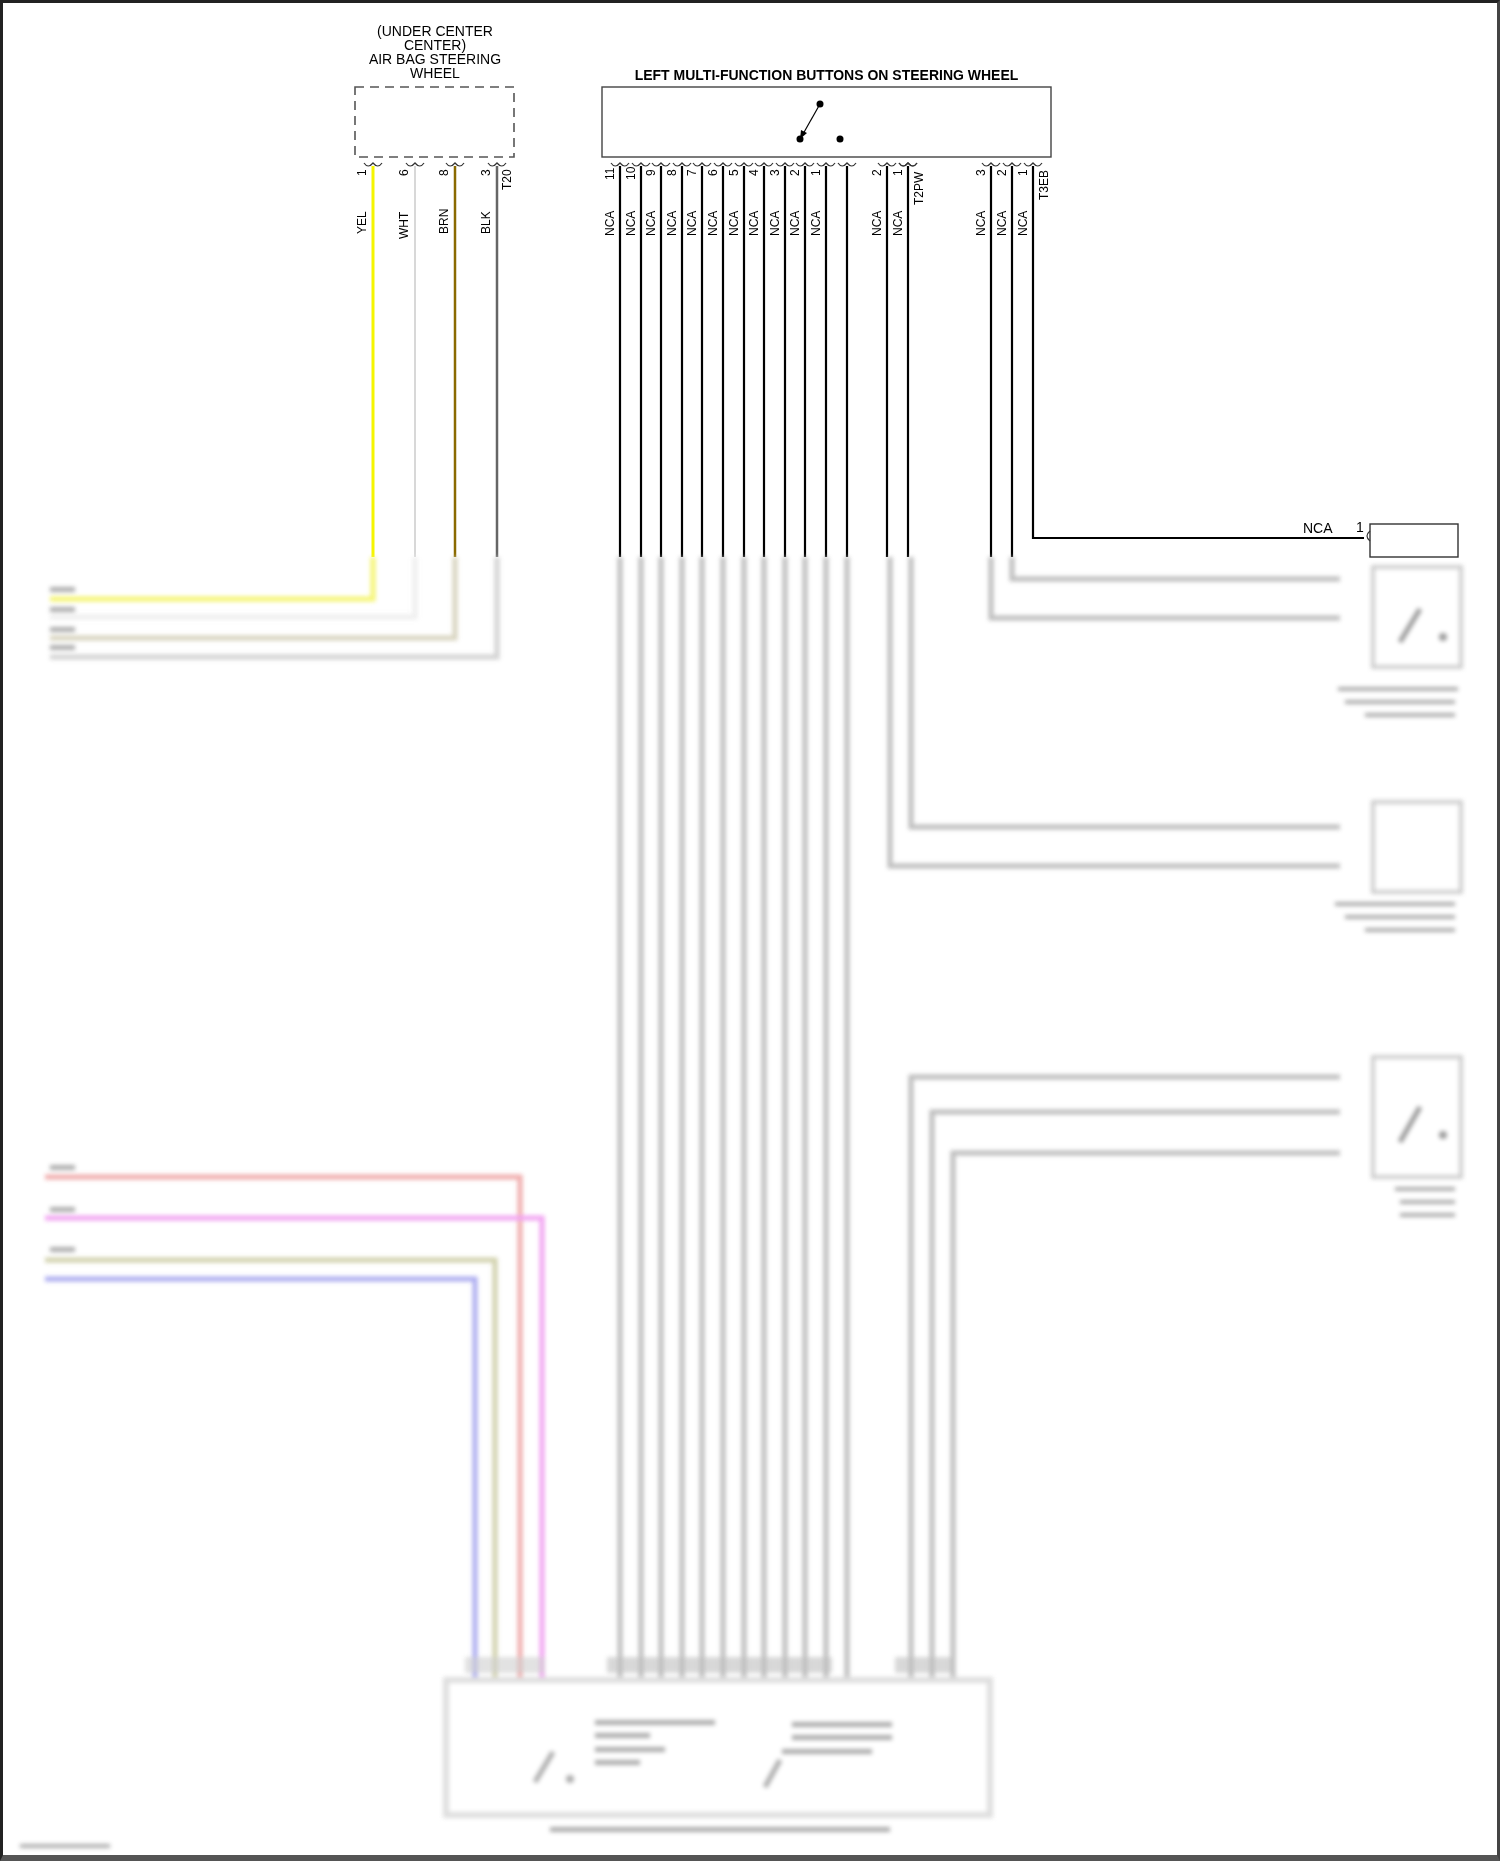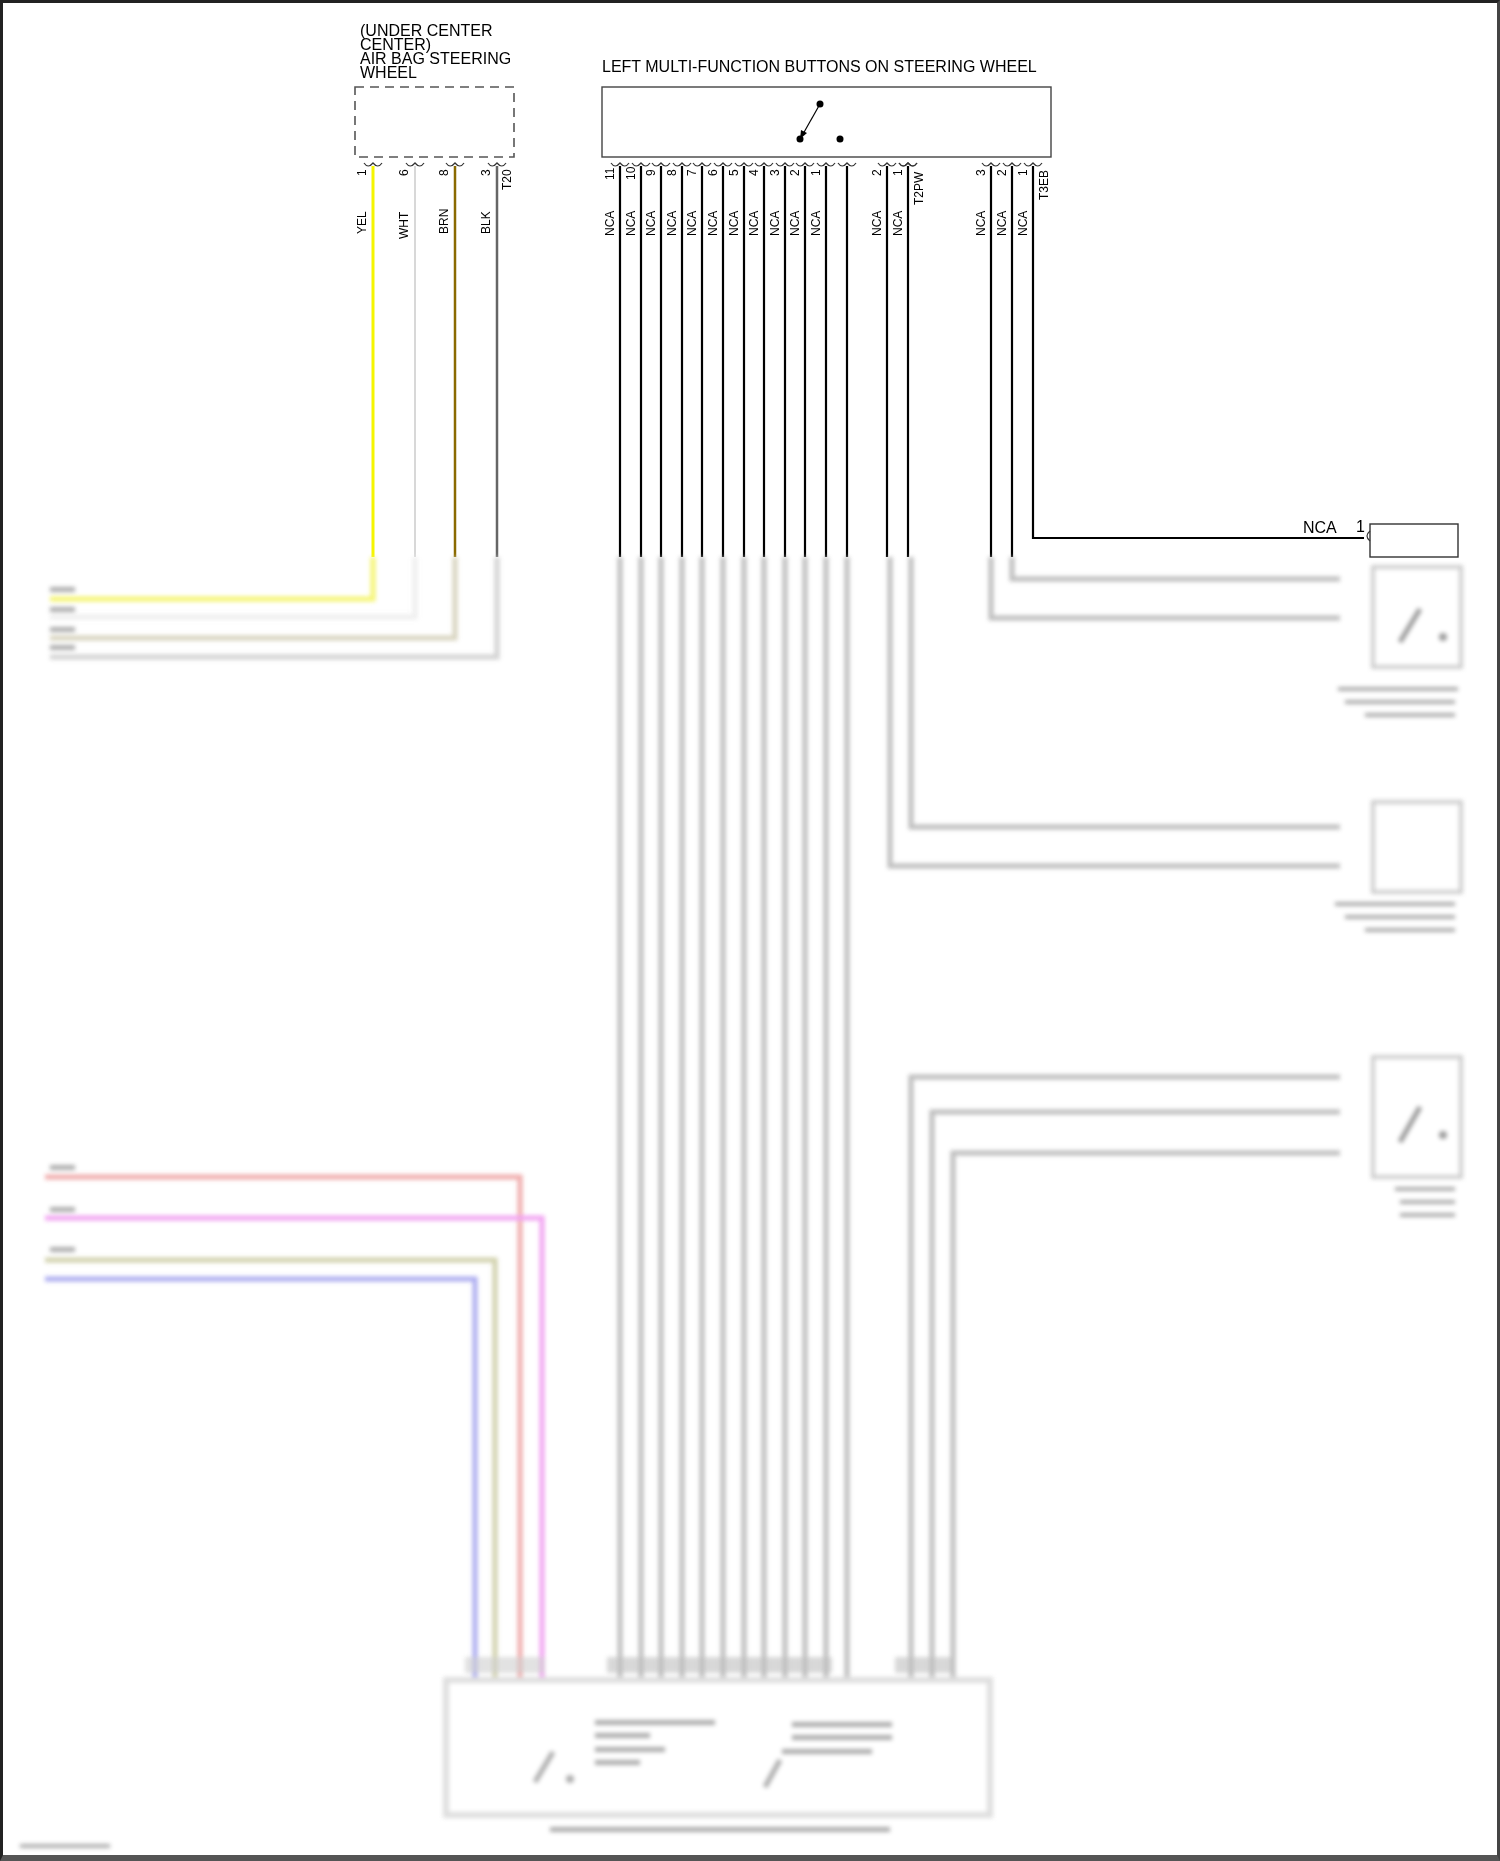--- a/index.html
+++ b/index.html
@@ -1,21 +1,21 @@
 <!DOCTYPE html>
 <html><head>
 <meta charset="utf-8">
 <style>
   html, body { margin:0; padding:0; background:#ffffff; }
   body { width:1500px; height:1861px; position:relative; overflow:hidden;
          font-family:"Liberation Sans", sans-serif; color:#000; }
   .frame { position:absolute; left:0; top:0; width:1500px; height:1861px;
            box-sizing:border-box; border:3px solid #222; border-bottom:6px solid #555; border-right:3px solid #444; }
   svg { position:absolute; left:0; top:0; }
-  .lbl { position:absolute; font-size:16px; line-height:14px; text-align:left; white-space:nowrap; }
+  .lbl { position:absolute; font-size:14px; line-height:14px; text-align:center; white-space:nowrap; }
   .vlbl { position:absolute; font-size:12px; white-space:nowrap; transform-origin:left top; transform:rotate(-90deg); }
   .blur-zone { position:absolute; left:5px; top:557px; width:1490px; height:1298px; filter:blur(2.2px); opacity:0.95; }
 </style>
 </head>
 <body>
 
 <div class="frame"></div>
 
 <svg width="1500" height="1861">
 
@@ -88,21 +88,21 @@
   <polyline points="1033,166 1033,538 1364,538" fill="none" stroke="#000" stroke-width="2.2"></polyline>
 </svg>
 
 <div class="lbl" style="left:360px; top:24px; width:150px;">
   <div>(UNDER CENTER</div>
   <div>CENTER)</div>
   <div>AIR BAG STEERING</div>
   <div>WHEEL</div>
 </div>
 
-<div class="lbl" style="left:602px; top:60px; width:449px;">LEFT MULTI-FUNCTION BUTTONS ON STEERING WHEEL</div>
+<div class="lbl" style="left:602px; top:68px; width:449px;font-weight:bold;">LEFT MULTI-FUNCTION BUTTONS ON STEERING WHEEL</div>
 
 <div class="vlbl" style="left:355px; top:176px;">1</div>
 <div class="vlbl" style="left:397px; top:176px;">6</div>
 <div class="vlbl" style="left:437px; top:176px;">8</div>
 <div class="vlbl" style="left:479px; top:176px;">3</div>
 <div class="vlbl" style="left:500px; top:190px;">T20</div>
 
 <div class="vlbl" style="left:355px; top:234px;">YEL</div>
 <div class="vlbl" style="left:397px; top:239px;">WHT</div>
 <div class="vlbl" style="left:437px; top:234px;">BRN</div>

